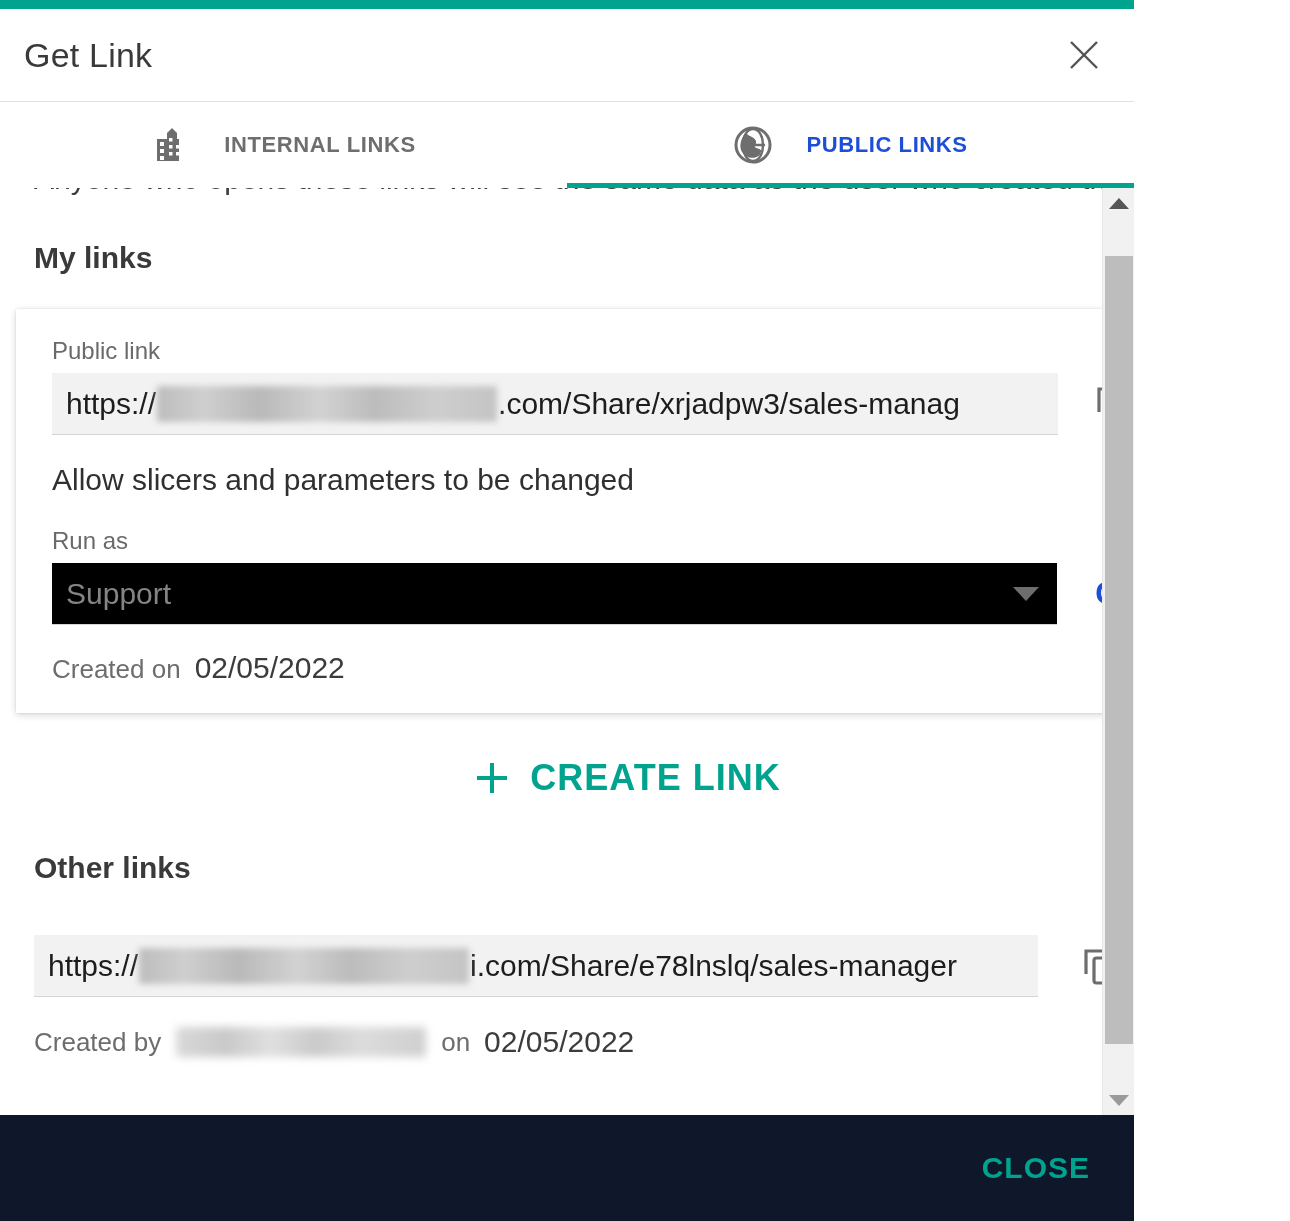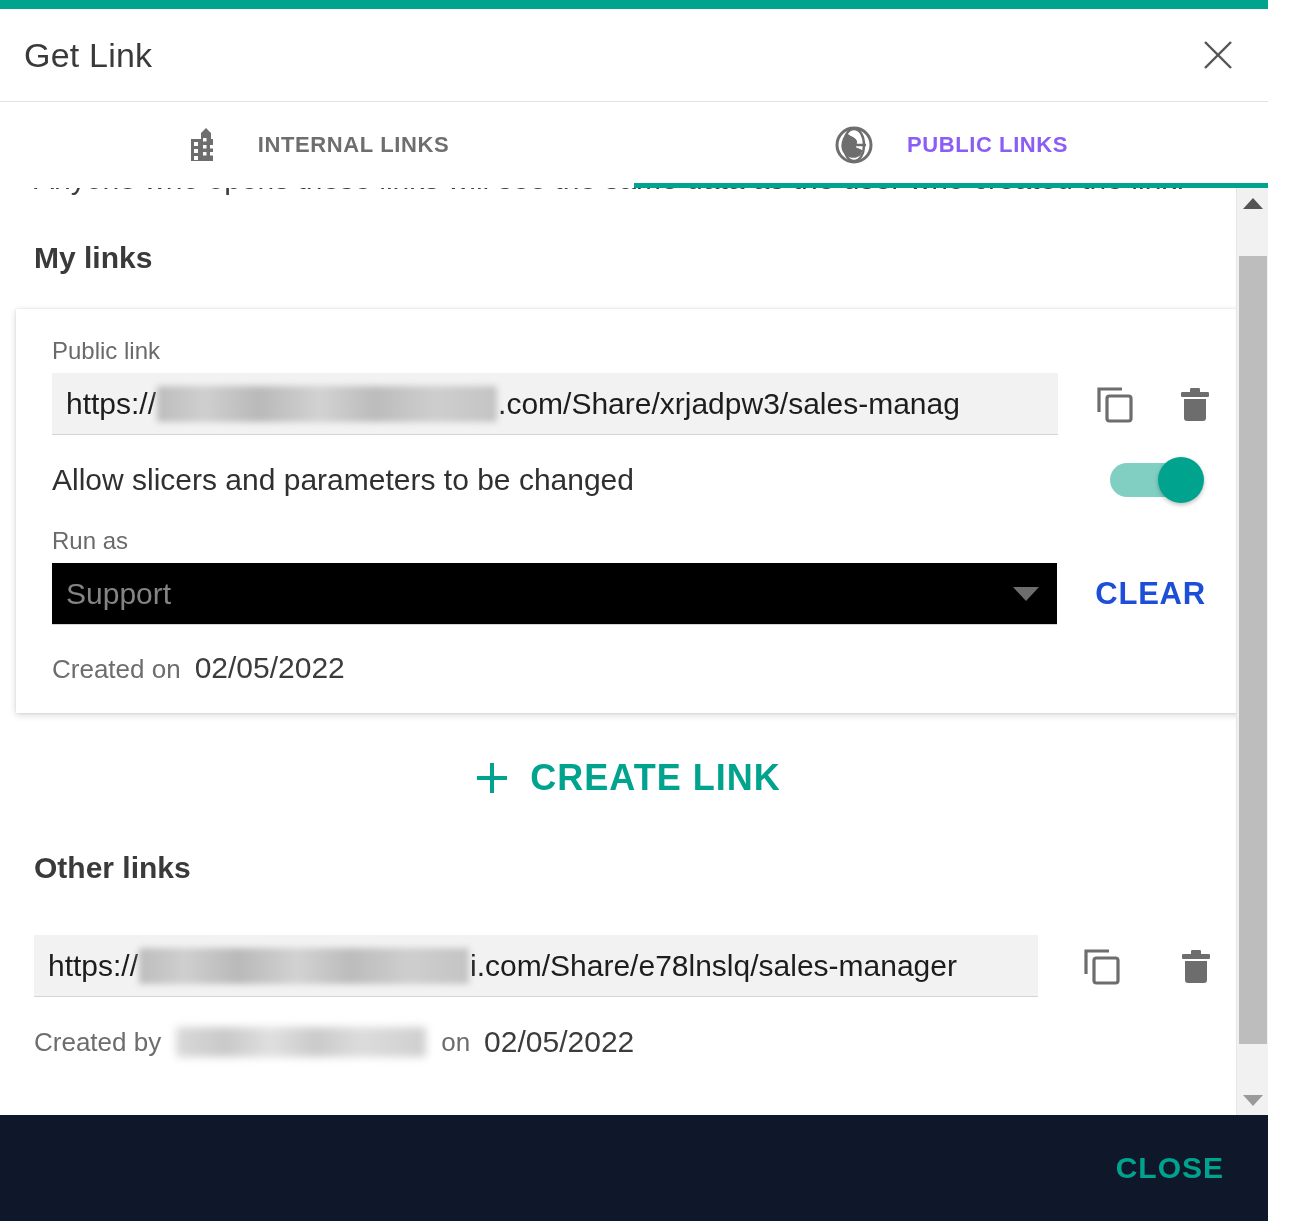--- a/index.html
+++ b/index.html
@@ -6,21 +6,21 @@
   html, body {
     width: 1290px;
     height: 1221px;
     background: #ffffff;
     font-family: "Liberation Sans", sans-serif;
     overflow: hidden;
   }
 
   .dialog {
     position: relative;
-    width: 1268px;
+    width: 1134px;
     height: 1221px;
     background: #ffffff;
     display: flex;
     flex-direction: column;
   }
 
   
   .accent-bar {
     height: 9px;
     width: 100%;
@@ -73,21 +73,21 @@
     cursor: pointer;
     position: relative;
     height: 100%;
   }
   .tab-label {
     font-size: 22px;
     font-weight: bold;
     letter-spacing: 0.6px;
     color: #6e6e6e;
   }
-  .tab.active .tab-label { color: #8b5cf6; }
+  .tab.active .tab-label { color: #1d4ed8; }
   .tab-underline {
     position: absolute;
     left: 0; right: 0; bottom: 0;
     height: 5px;
     background: #00a38e;
   }
   .tab-icon { width: 40px; height: 40px; display: block; color: #6e6e6e; }
   .tab-icon svg { display: block; }
 
   

